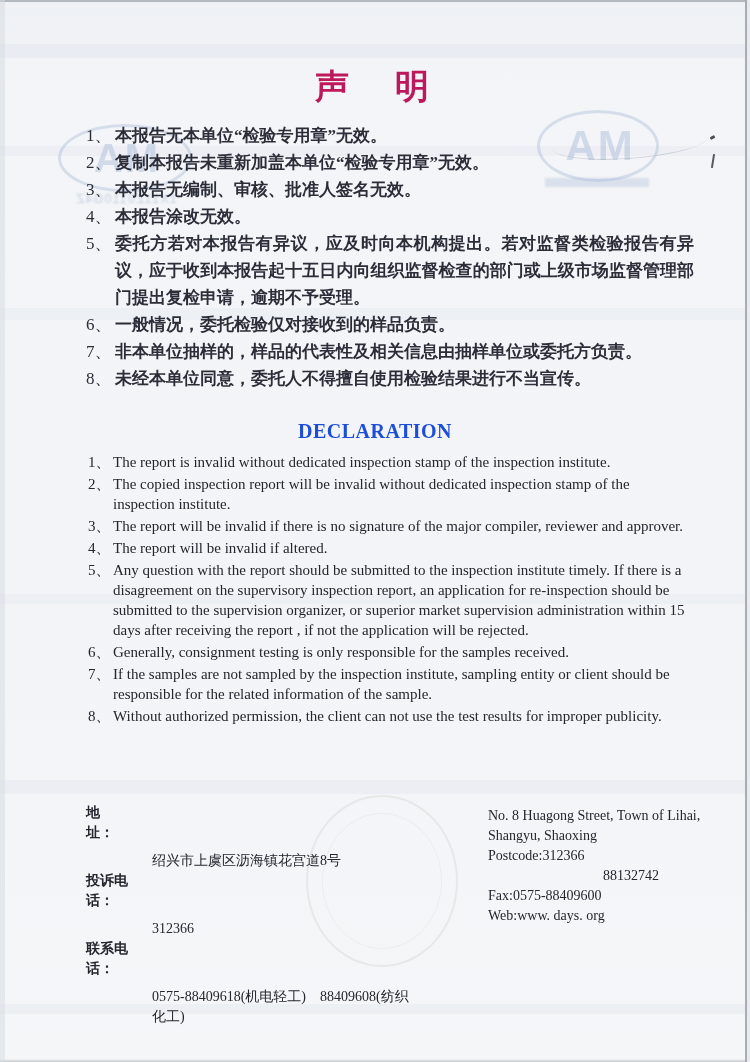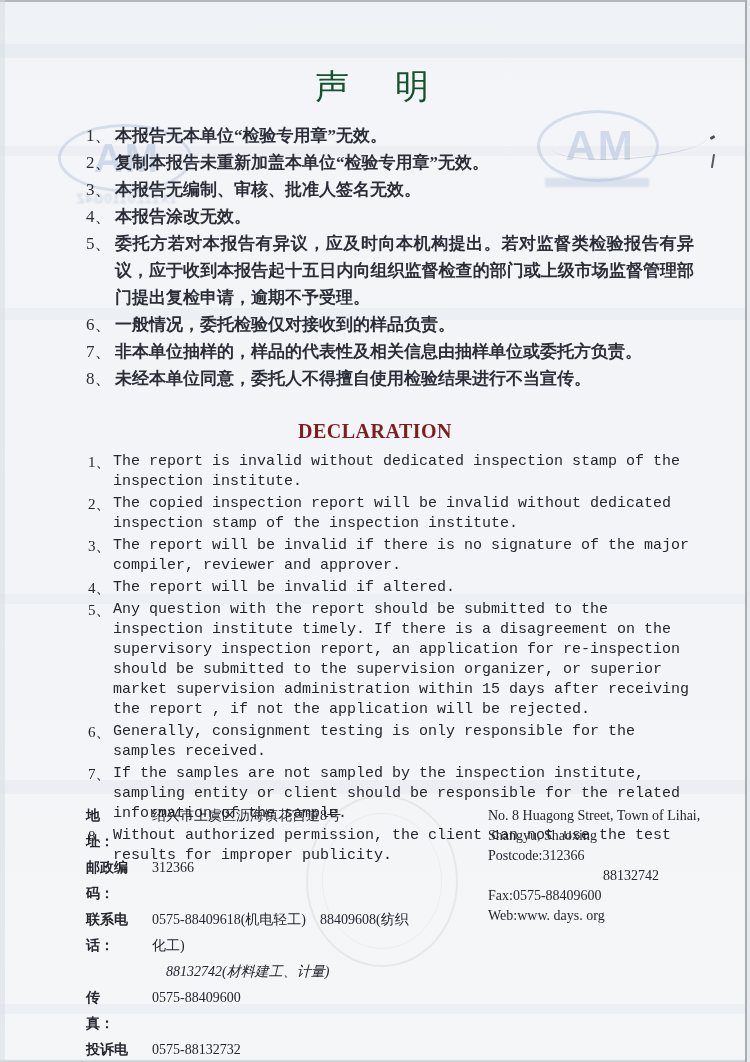--- a/index.html
+++ b/index.html
@@ -49,37 +49,37 @@
   .speck1{position:absolute;left:710px;top:136px;width:5px;height:3px;background:#4c4c55;
       transform:rotate(-28deg);border-radius:1px;}
   .speck2{position:absolute;left:712px;top:154px;width:2px;height:14px;background:#585862;
       transform:rotate(9deg);}
   .crease{position:absolute;left:552px;top:126px;width:156px;height:32px;
       border-bottom:1px solid rgba(128,138,154,0.3);border-radius:0 0 70% 55%;
       transform:rotate(-3deg);pointer-events:none;}
 
   
   .title{position:absolute;top:64px;left:0;right:0;text-align:center;
-      font-size:34px;font-weight:normal;color:#14532d;letter-spacing:6px;}
+      font-size:34px;font-weight:bold;color:#be185d;letter-spacing:6px;}
   .cn-list{position:absolute;top:122px;left:86px;right:56px;}
   .cn-list .item{display:flex;font-size:17px;line-height:27px;color:#2b2e39;}
   .cn-list .num{width:29px;flex:none;}
   .cn-list .text{flex:1;text-align:justify;font-weight:bold;}
 
   .en-heading{position:absolute;top:420px;left:0;right:0;text-align:center;
-      font-size:20px;font-weight:bold;color:#7f1d1d;letter-spacing:0.5px;}
+      font-size:20px;font-weight:bold;color:#1d4ed8;letter-spacing:0.5px;}
   .en-list{position:absolute;top:452px;left:88px;right:56px;}
   .en-list .item{display:flex;font-size:15px;line-height:20px;color:#24262e;margin-bottom:2px;}
   .en-list .num{width:25px;flex:none;}
-  .en-list .text{flex:1;font-family:Liberation Mono, monospace;}
+  .en-list .text{flex:1;}
 
   .footer-cn{position:absolute;top:803px;left:86px;width:336px;}
-  .footer-cn .row{display:flex;font-size:14px;line-height:26px;color:#24262f;}
+  .footer-cn .row{display:flex;font-size:14px;line-height:20px;color:#24262f;}
   .footer-cn .label{width:66px;flex:none;font-weight:bold;}
-  .footer-cn .value{flex:1;}
+  .footer-cn .value{flex:1;margin-top:48px;}
   .footer-cn .row.cont .value{padding-left:14px;font-style:italic;}
 
   .footer-en{position:absolute;top:806px;left:444px;width:305px;margin-left:44px;}
   .footer-en .line{font-size:14px;line-height:20px;color:#24262e;}
   .footer-en .line.cont{padding-left:115px;}
 </style>
 </head>
 <body>
 
 <div class="streak s1"></div>
@@ -184,21 +184,21 @@
     <span class="text">Without authorized permission, the client can not use the test results for improper publicity.</span>
   </div>
 </div>
 
 <div class="footer-cn">
   <div class="row">
     <span class="label">地　　址：</span>
     <span class="value">绍兴市上虞区沥海镇花宫道8号</span>
   </div>
   <div class="row">
-    <span class="label">邮政编码：</span>
+    <span class="label">投诉电话：</span>
     <span class="value">312366</span>
   </div>
   <div class="row">
     <span class="label">联系电话：</span>
     <span class="value">0575-88409618(机电轻工)　88409608(纺织化工)</span>
   </div>
   <div class="row cont">
     <span class="label"></span>
     <span class="value">88132742(材料建工、计量)</span>
   </div>

